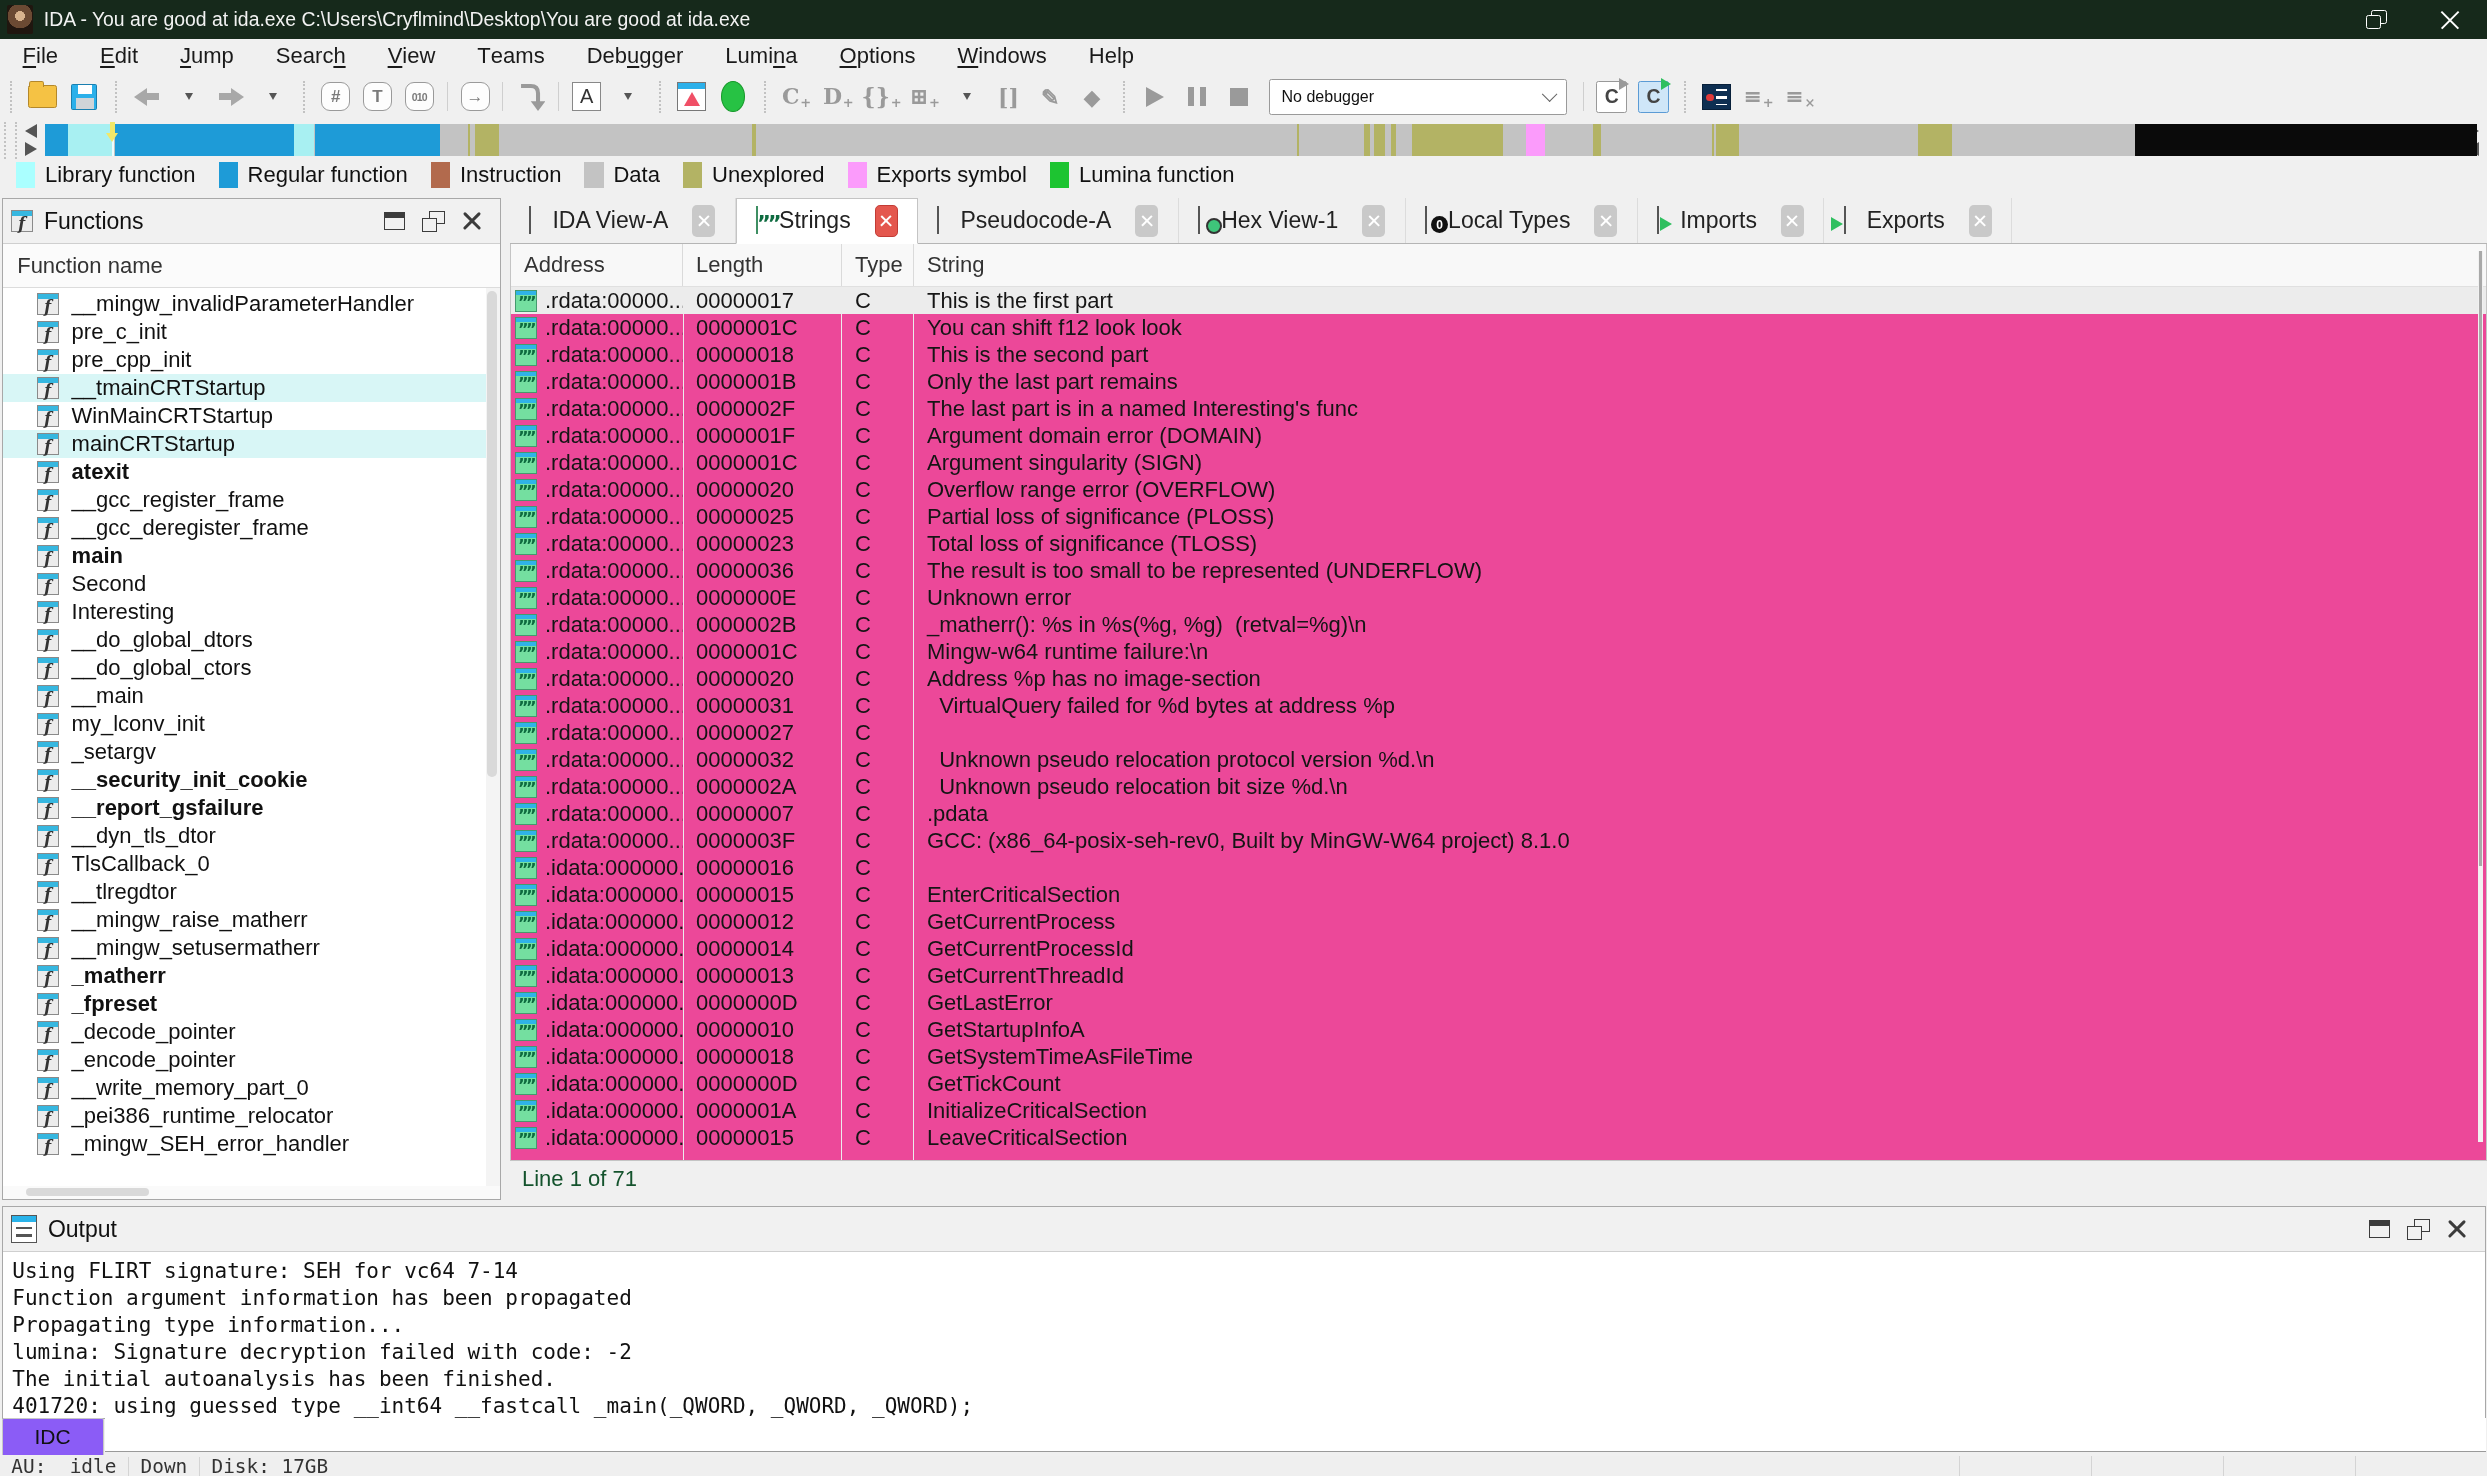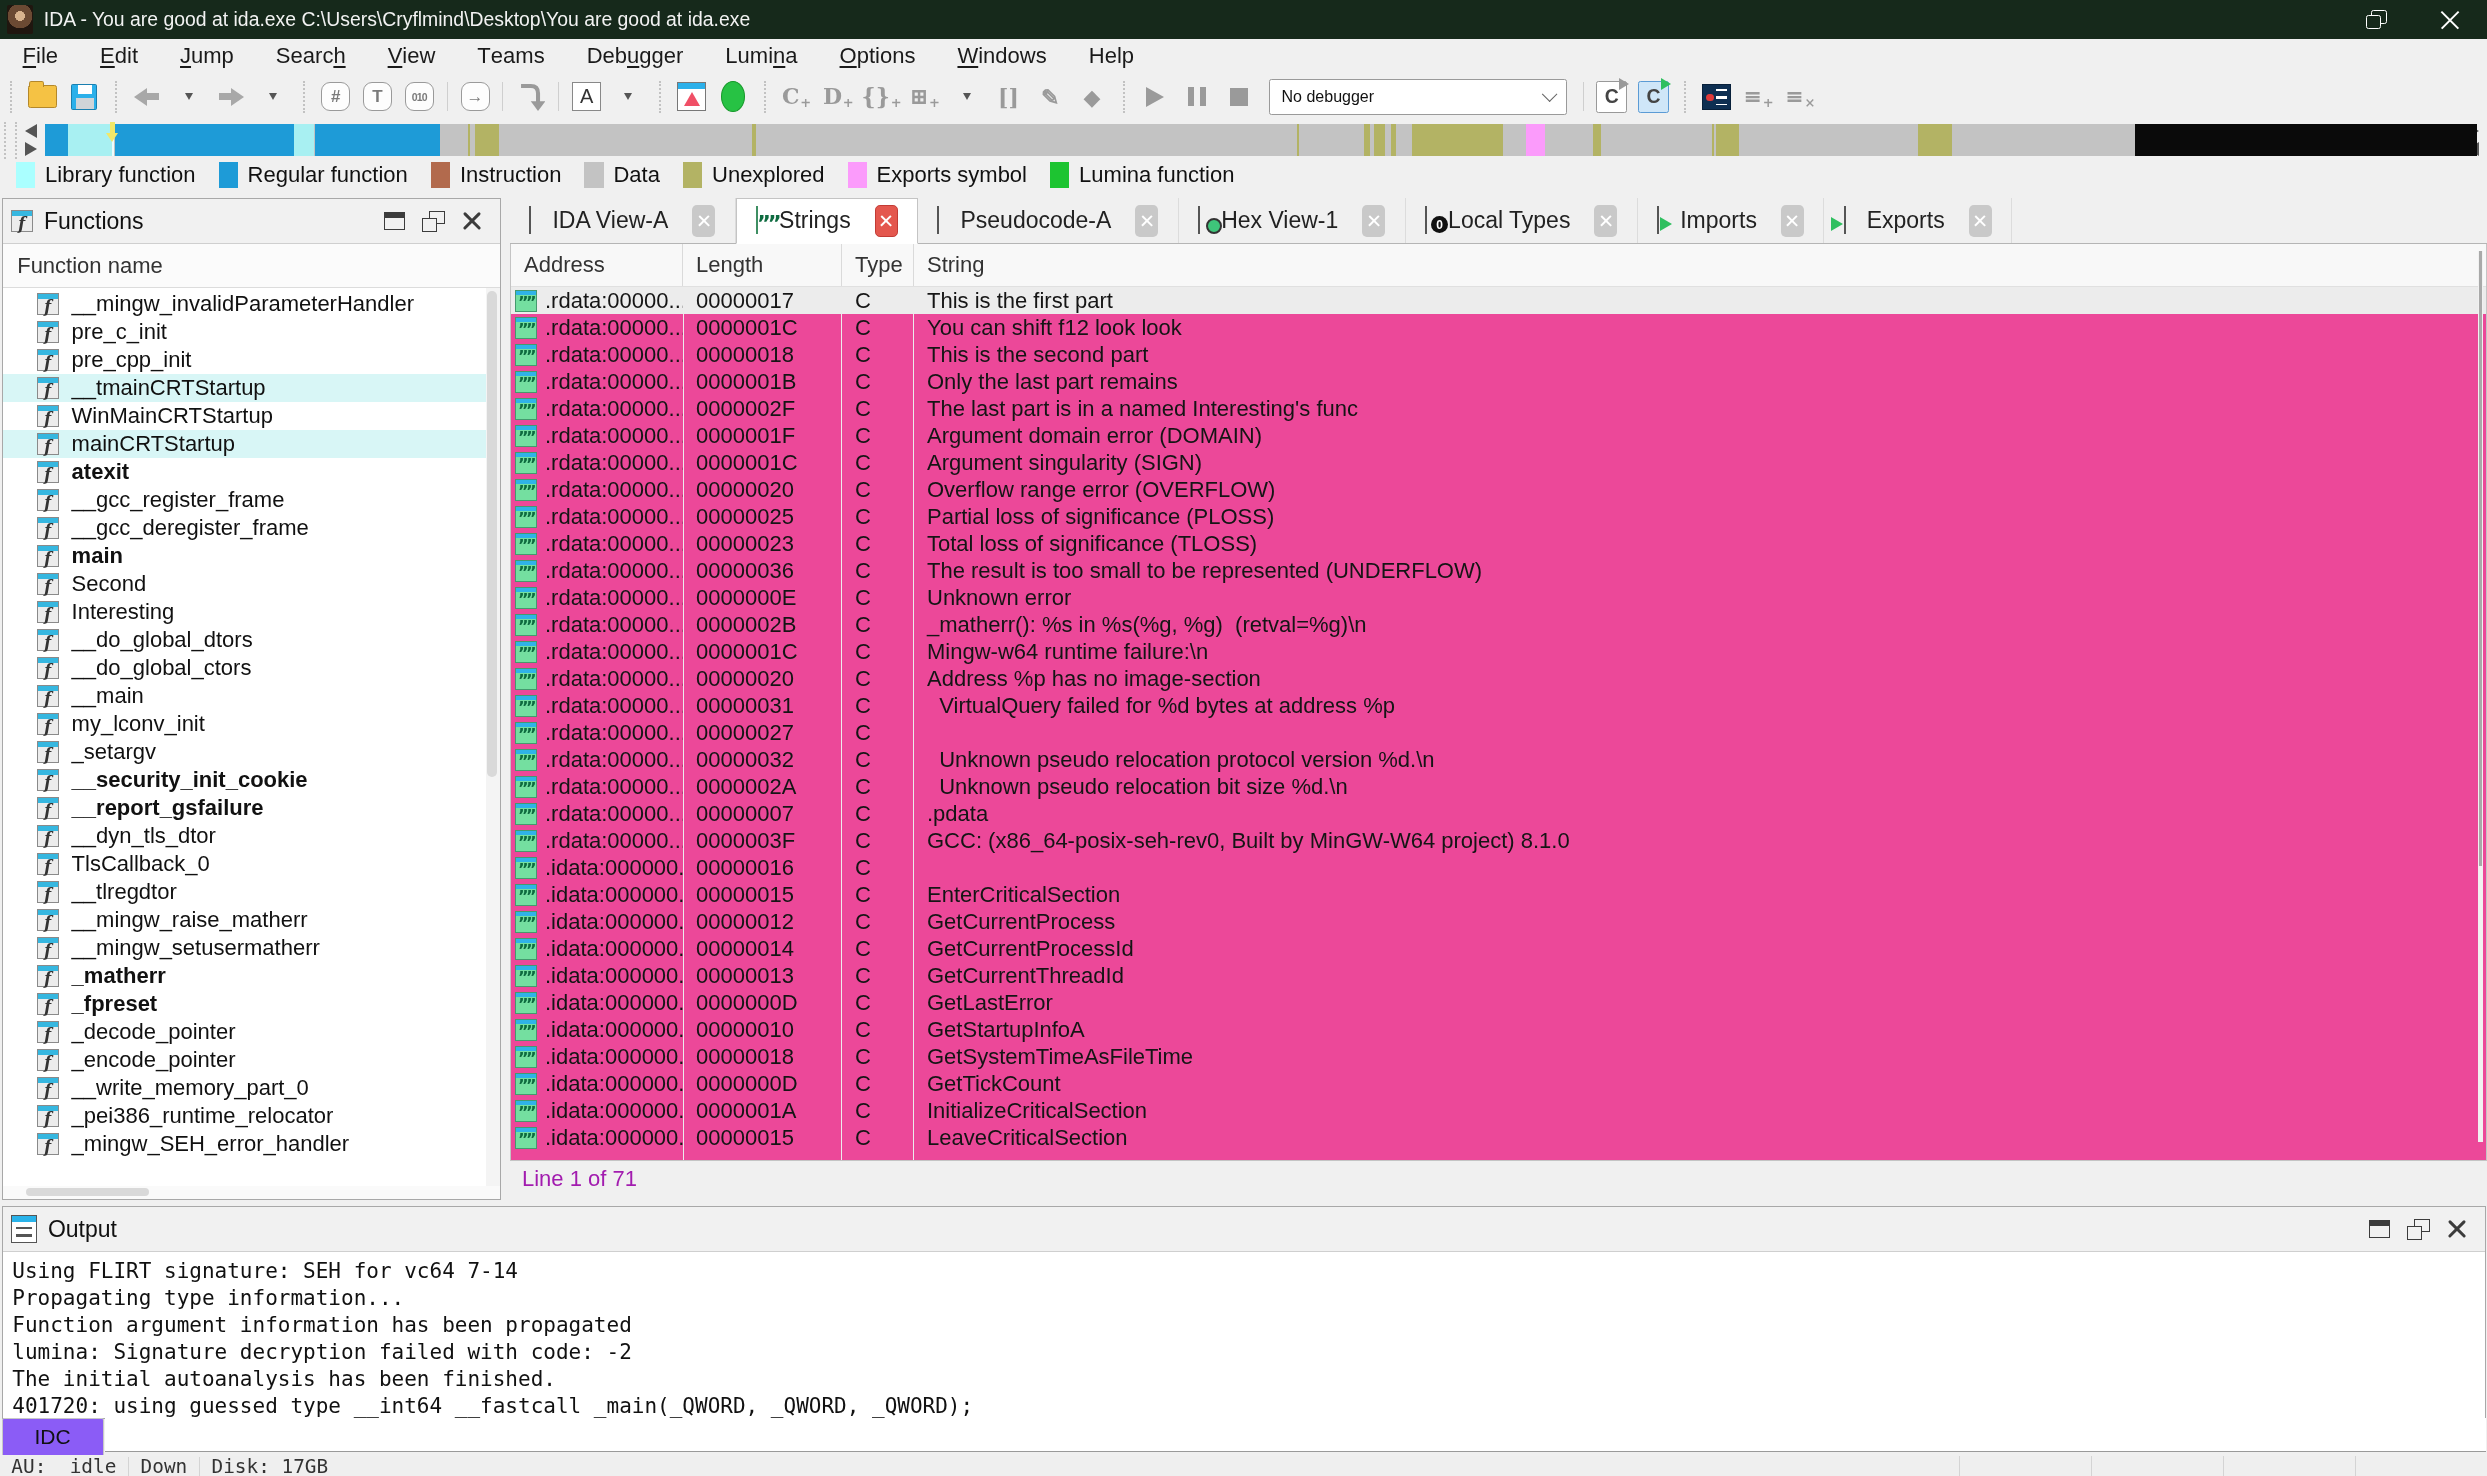--- a/index.html
+++ b/index.html
@@ -156,21 +156,21 @@
   .str-body { flex:1; position:relative; overflow:hidden; }
   .guide { position:absolute; top:0; bottom:0; width:0.8px; background:#ececec; }
   .str-row { height:27px; display:flex; align-items:center; font-size:22px; color:#151515; position:relative; }
   .str-row.sel { background:#ececec; }
   .sc1 { width:172px; display:flex; align-items:center; padding-left:4px; overflow:hidden; white-space:nowrap; }
   .sc1 .addr { margin-left:8px; }
   .sc2 { width:159px; padding-left:13px; } .sc3 { width:72px; padding-left:13px; }
   .sc4 { flex:1; padding-left:13px; white-space:pre; overflow:hidden; }
   .str-vsb { position:absolute; right:3.2px; top:6.5px; width:4.9px; height:891px; background:#f1f1f1; }
   .str-vsb .thumb { position:absolute; left:0.8px; top:0; width:3.2px; height:615px; background:#a9a9a9; }
-  .str-status { position:absolute; left:522px; top:968px; font-size:22px; color:#a21caf; }
+  .str-status { position:absolute; left:522px; top:968px; font-size:22px; color:#14532d; }
 
   
   .boxicon { position:relative; flex:none; width:22px; height:22px; border:0.8px solid #8a8a8a; background:#ececec; }
   .boxicon::before { content:""; position:absolute; left:0; top:0; right:0; height:4.9px; background:#36b7e0; }
   .ficon::after { content:"f"; position:absolute; left:0; right:0; top:4px; bottom:0; display:flex; align-items:center;
                   justify-content:center; font:italic bold 16px "DejaVu Serif", serif; color:#333; }
   .sic { background:#74dfa0; border-color:#45996e; }
   .sic::before { background:#2fb3e8; }
   .sic::after { content:"\201D\201D"; position:absolute; left:0; right:0; top:2.4px; text-align:center;
                 font:bold 16px "DejaVu Sans", sans-serif; color:#0e6b40; letter-spacing:-2.4px; }
@@ -903,22 +903,22 @@
         <span class="cap-btn">
             <span class="gb-float"></span>
           </span>
         <span class="cap-btn">
             <span class="gb-x"></span>
           </span>
       </span>
     </div>
     <div class="out-log" id="outlog">
         <div class="log-line">Using FLIRT signature: SEH for vc64 7-14</div>
+        <div class="log-line">Function argument information has been propagated</div>
         <div class="log-line">Propagating type information...</div>
-        <div class="log-line">Function argument information has been propagated</div>
         <div class="log-line">lumina: Signature decryption failed with code: -2</div>
         <div class="log-line">The initial autoanalysis has been finished.</div>
         <div class="log-line">401720: using guessed type __int64 __fastcall _main(_QWORD, _QWORD, _QWORD);</div>
       </div>
   </div>
 
   <div class="idc-row">
     <div class="idc-tab">IDC</div>
     <div class="idc-input"></div>
   </div>

